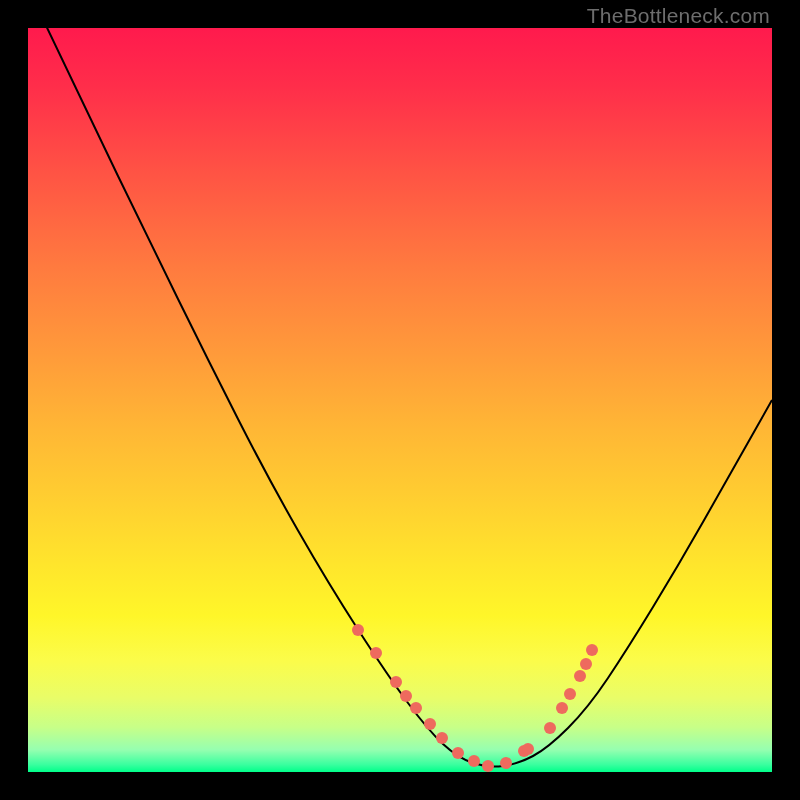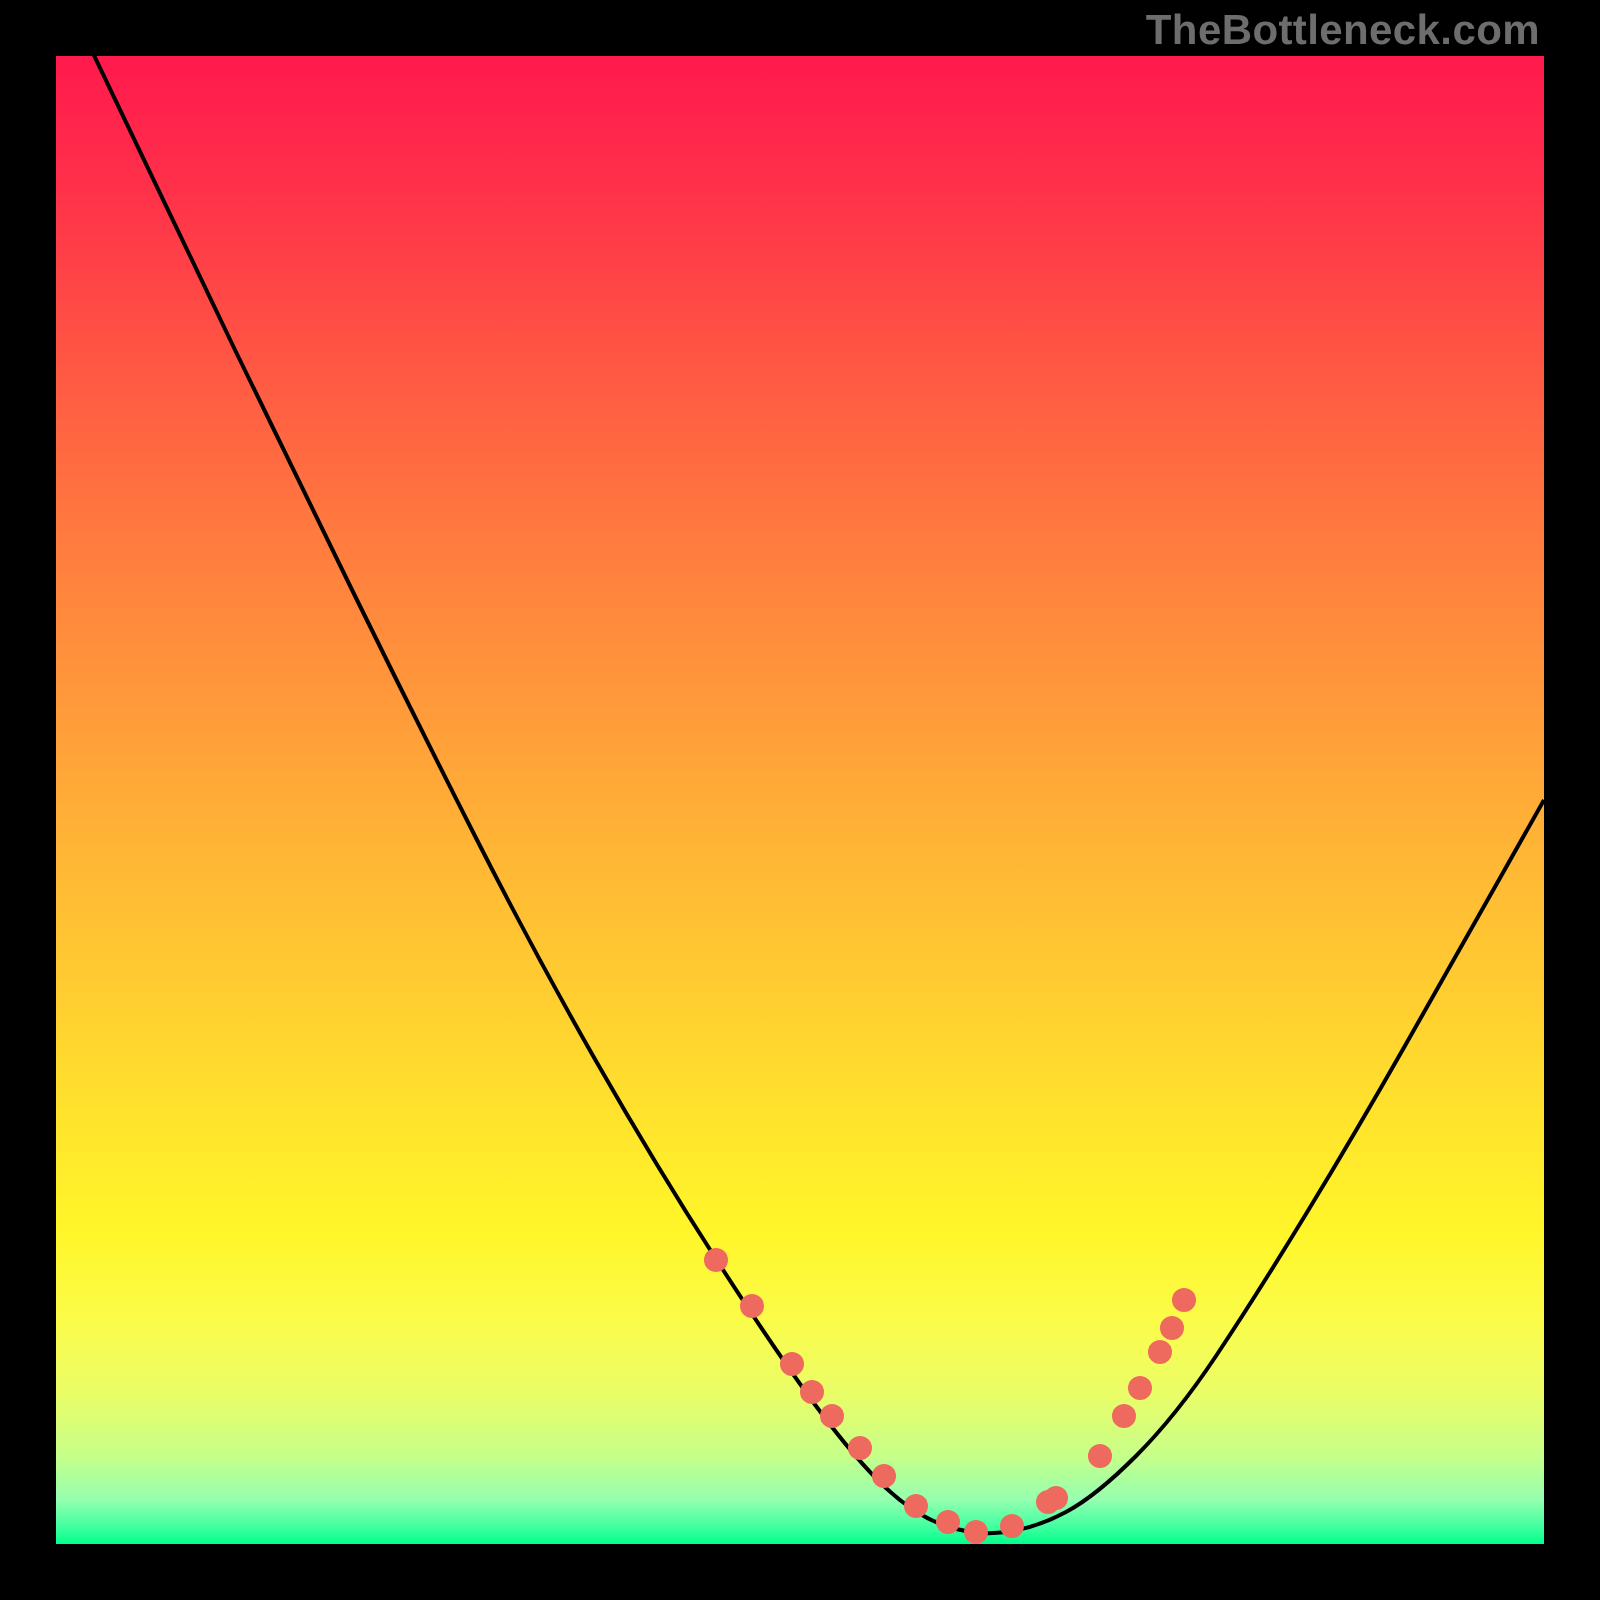--- a/index.html
+++ b/index.html
@@ -47,21 +47,21 @@
     width: 744px;
     height: 744px;
     pointer-events: none;
   }
   .watermark {
     position: absolute;
     top: 4px;
     right: 30px;
     font-family: Arial, Helvetica, sans-serif;
     font-size: 21px;
-    font-weight: bold;
+    font-weight: normal;
     color: #6d6d6d;
     letter-spacing: 0.2px;
     pointer-events: none;
   }
 </style>
 </head>
 <body>
 
 <div class="chart-container">
   <div class="plot-area"></div>

